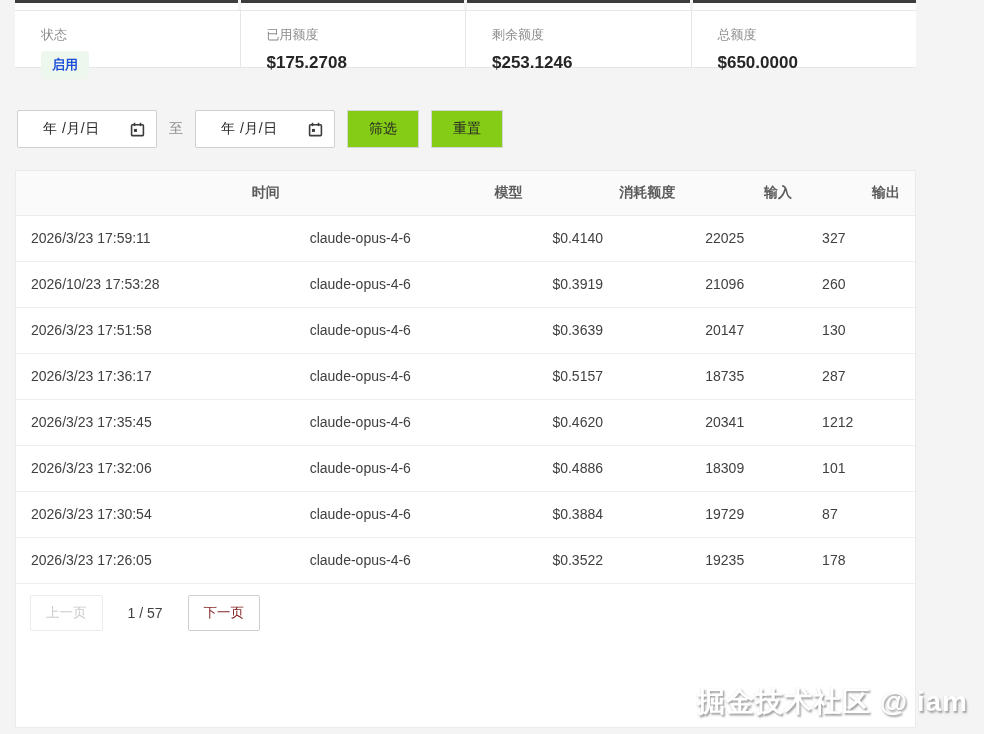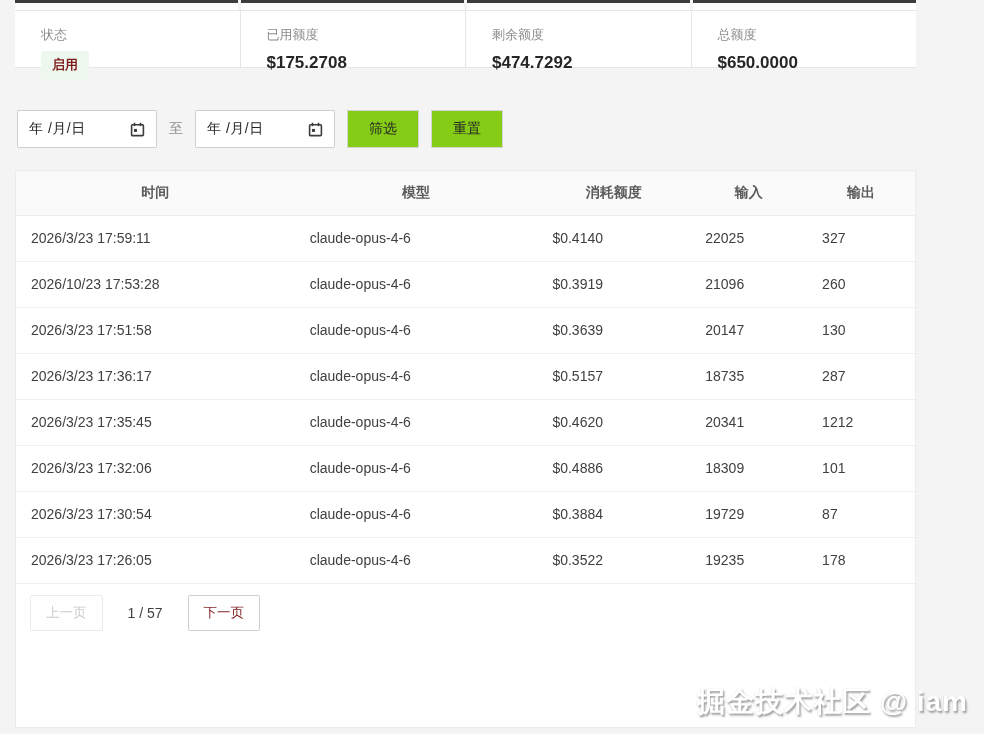--- a/index.html
+++ b/index.html
@@ -28,55 +28,55 @@
     position: absolute; top: 10px; left: 15px; width: 901px; height: 58px;
     display: flex; background: #ffffff;
     border-top: 1px solid #e6e6e6; border-bottom: 1px solid #e6e6e6;
   }
   .stat-card { flex: 1; padding: 15px 26px; }
   .stat-card + .stat-card { border-left: 1px solid #e6e6e6; }
   .stat-label { font-size: 13px; color: #8c8c8c; }
   .stat-value { margin-top: 9px; font-size: 17px; font-weight: bold; color: #262626; }
   .stat-value.badge {
     display: inline-block; font-size: 13px; font-weight: bold;
-    color: #7f1d1d; background: #eef7ee; padding: 5px 11px; border-radius: 3px;
+    color: #1d4ed8; background: #eef7ee; padding: 5px 11px; border-radius: 3px;
     margin-top: 7px;
   }
 
   
   .filter-bar {
     position: absolute; top: 110px; left: 17px; height: 38px;
     display: flex; align-items: center;
   }
   .date-input {
     width: 140px; height: 38px; background: #ffffff;
     border: 1px solid #cfcfcf; border-radius: 2px;
     display: flex; align-items: center; padding: 0 11px;
     font-size: 14px; color: #262626; cursor: text;
   }
-  .date-input .ph { letter-spacing: 0.5px; margin-left: 0; }
+  .date-input .ph { letter-spacing: 0.5px; margin-left: 14px; }
   .cal-icon { margin-left: auto; display: flex; cursor: pointer; }
   .range-sep { color: #8c8c8c; font-size: 14px; margin: 0 12px; }
   .btn {
     height: 38px; background: #84cc16; border: 1px solid #d4d4d4;
     border-radius: 0; font-size: 14px; color: #262626;
     padding: 0 21px; margin-left: 12px; cursor: pointer;
     font-family: inherit;
   }
 
   
   .table-card {
     position: absolute; top: 170px; left: 15px; width: 901px; height: 558px;
     background: #ffffff; border: 1px solid #ebebeb;
   }
   table { width: 100%; border-collapse: collapse; table-layout: fixed; }
   col.c-time { width: 31%; } col.c-model { width: 27%; }
   col.c-cost { width: 17%; } col.c-in { width: 13%; } col.c-out { width: 12%; }
   th {
-    text-align: center; background: #fafafa; height: 44px;
+    text-align: right; background: #fafafa; height: 44px;
     padding: 0 15px; font-size: 14px; font-weight: bold; color: #5b5b5b;
     border-bottom: 1px solid #ececec;
   }
   td {
     height: 46px; padding: 0 15px; font-size: 14px; color: #404040;
   }
   tbody tr + tr td { border-top: 1px solid #efefef; }
   .table-footer-divider { border-top: 1px solid #efefef; }
 
   
@@ -118,21 +118,21 @@
       <div class="stat-value badge">启用</div>
     </div>
 
     <div class="stat-card">
       <div class="stat-label">已用额度</div>
       <div class="stat-value">$175.2708</div>
     </div>
 
     <div class="stat-card">
       <div class="stat-label">剩余额度</div>
-      <div class="stat-value">$474.7292</div>
+      <div class="stat-value">$253.1246</div>
     </div>
 
     <div class="stat-card">
       <div class="stat-label">总额度</div>
       <div class="stat-value">$650.0000</div>
     </div>
   </section>
 
   <div class="filter-bar">
     <div class="date-input">

